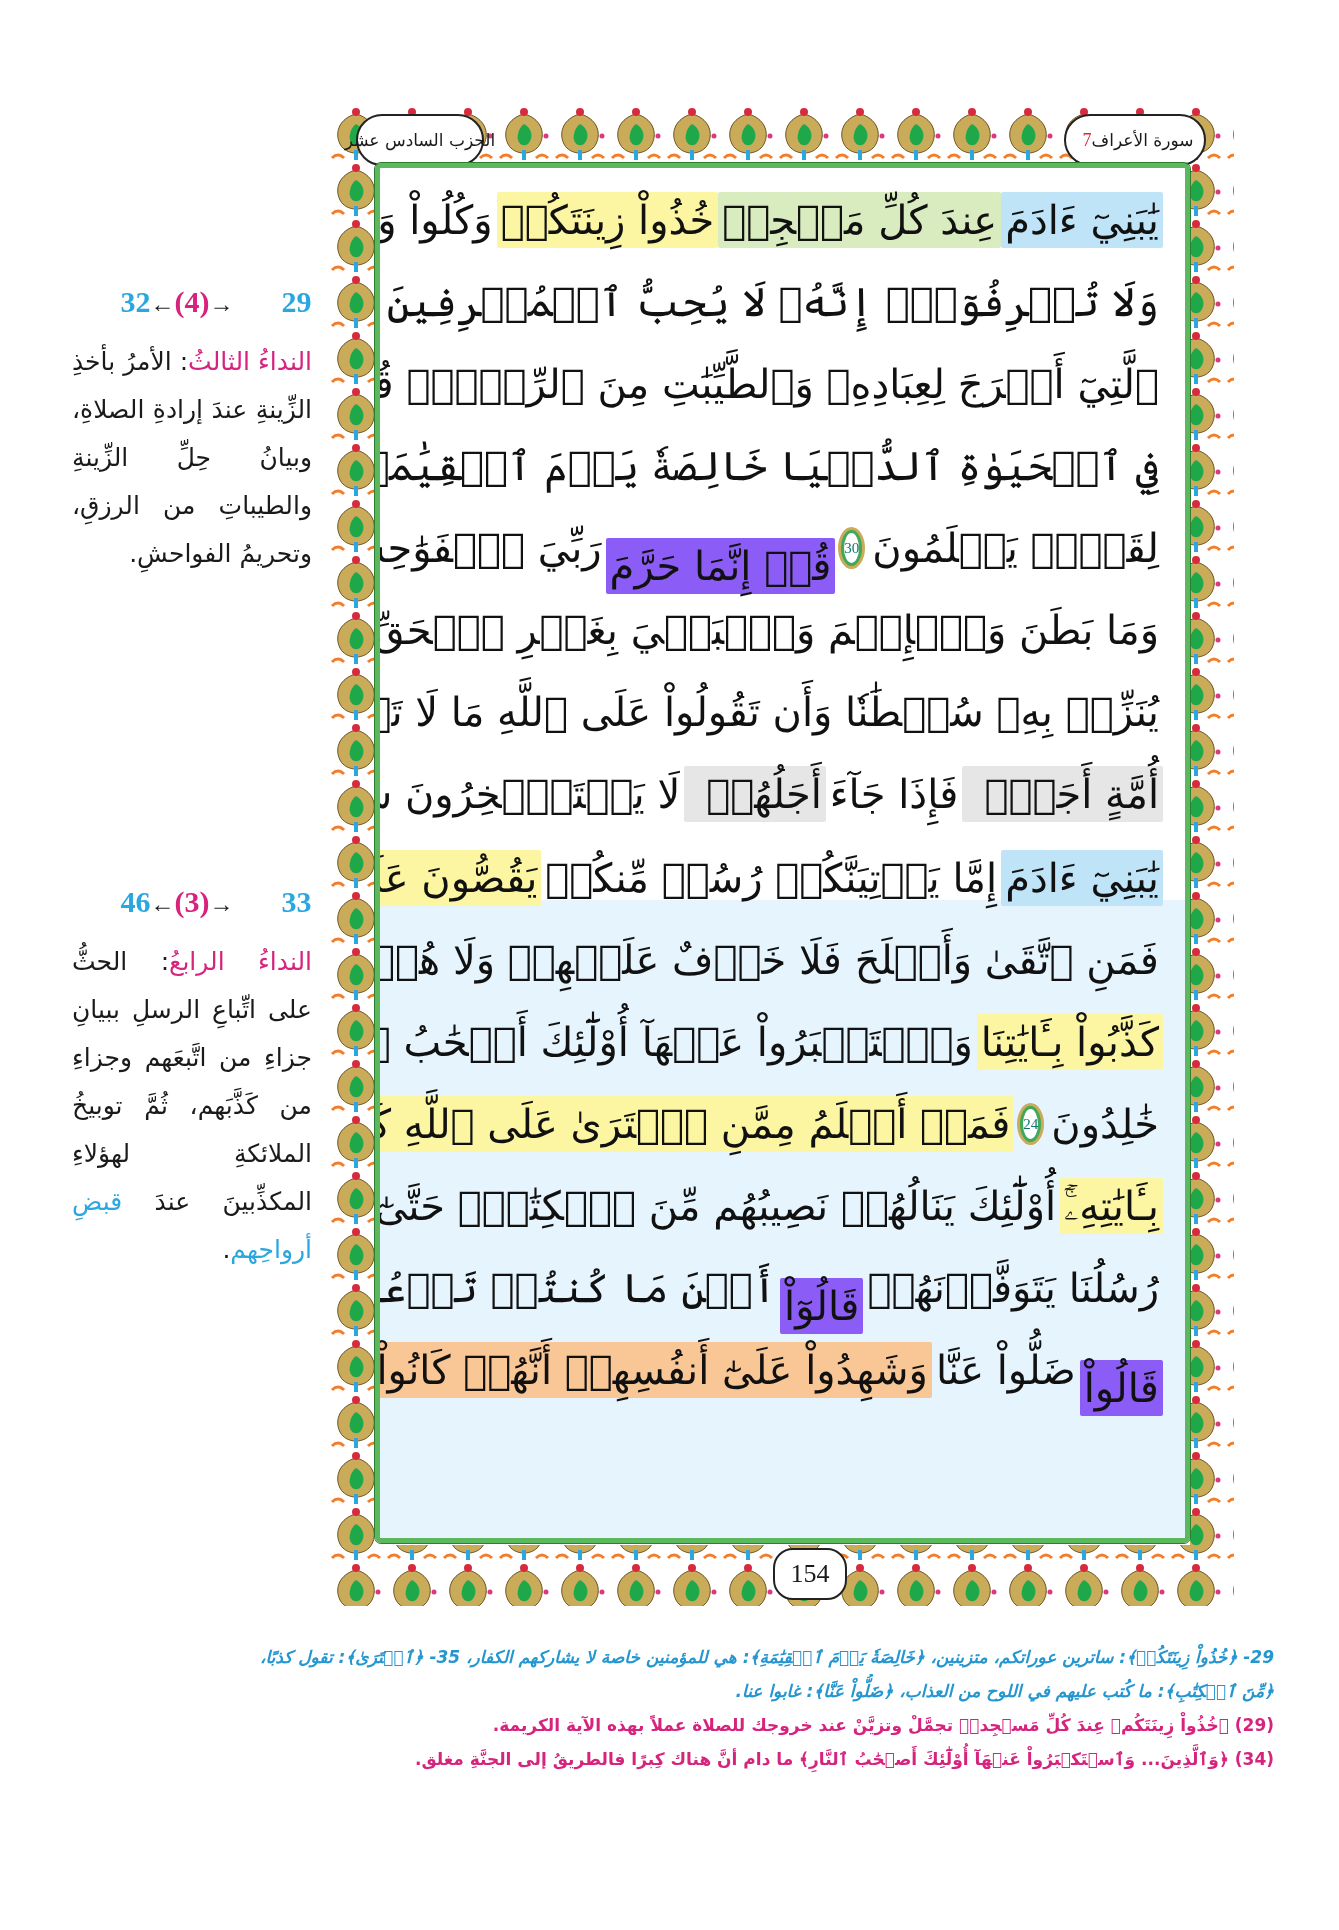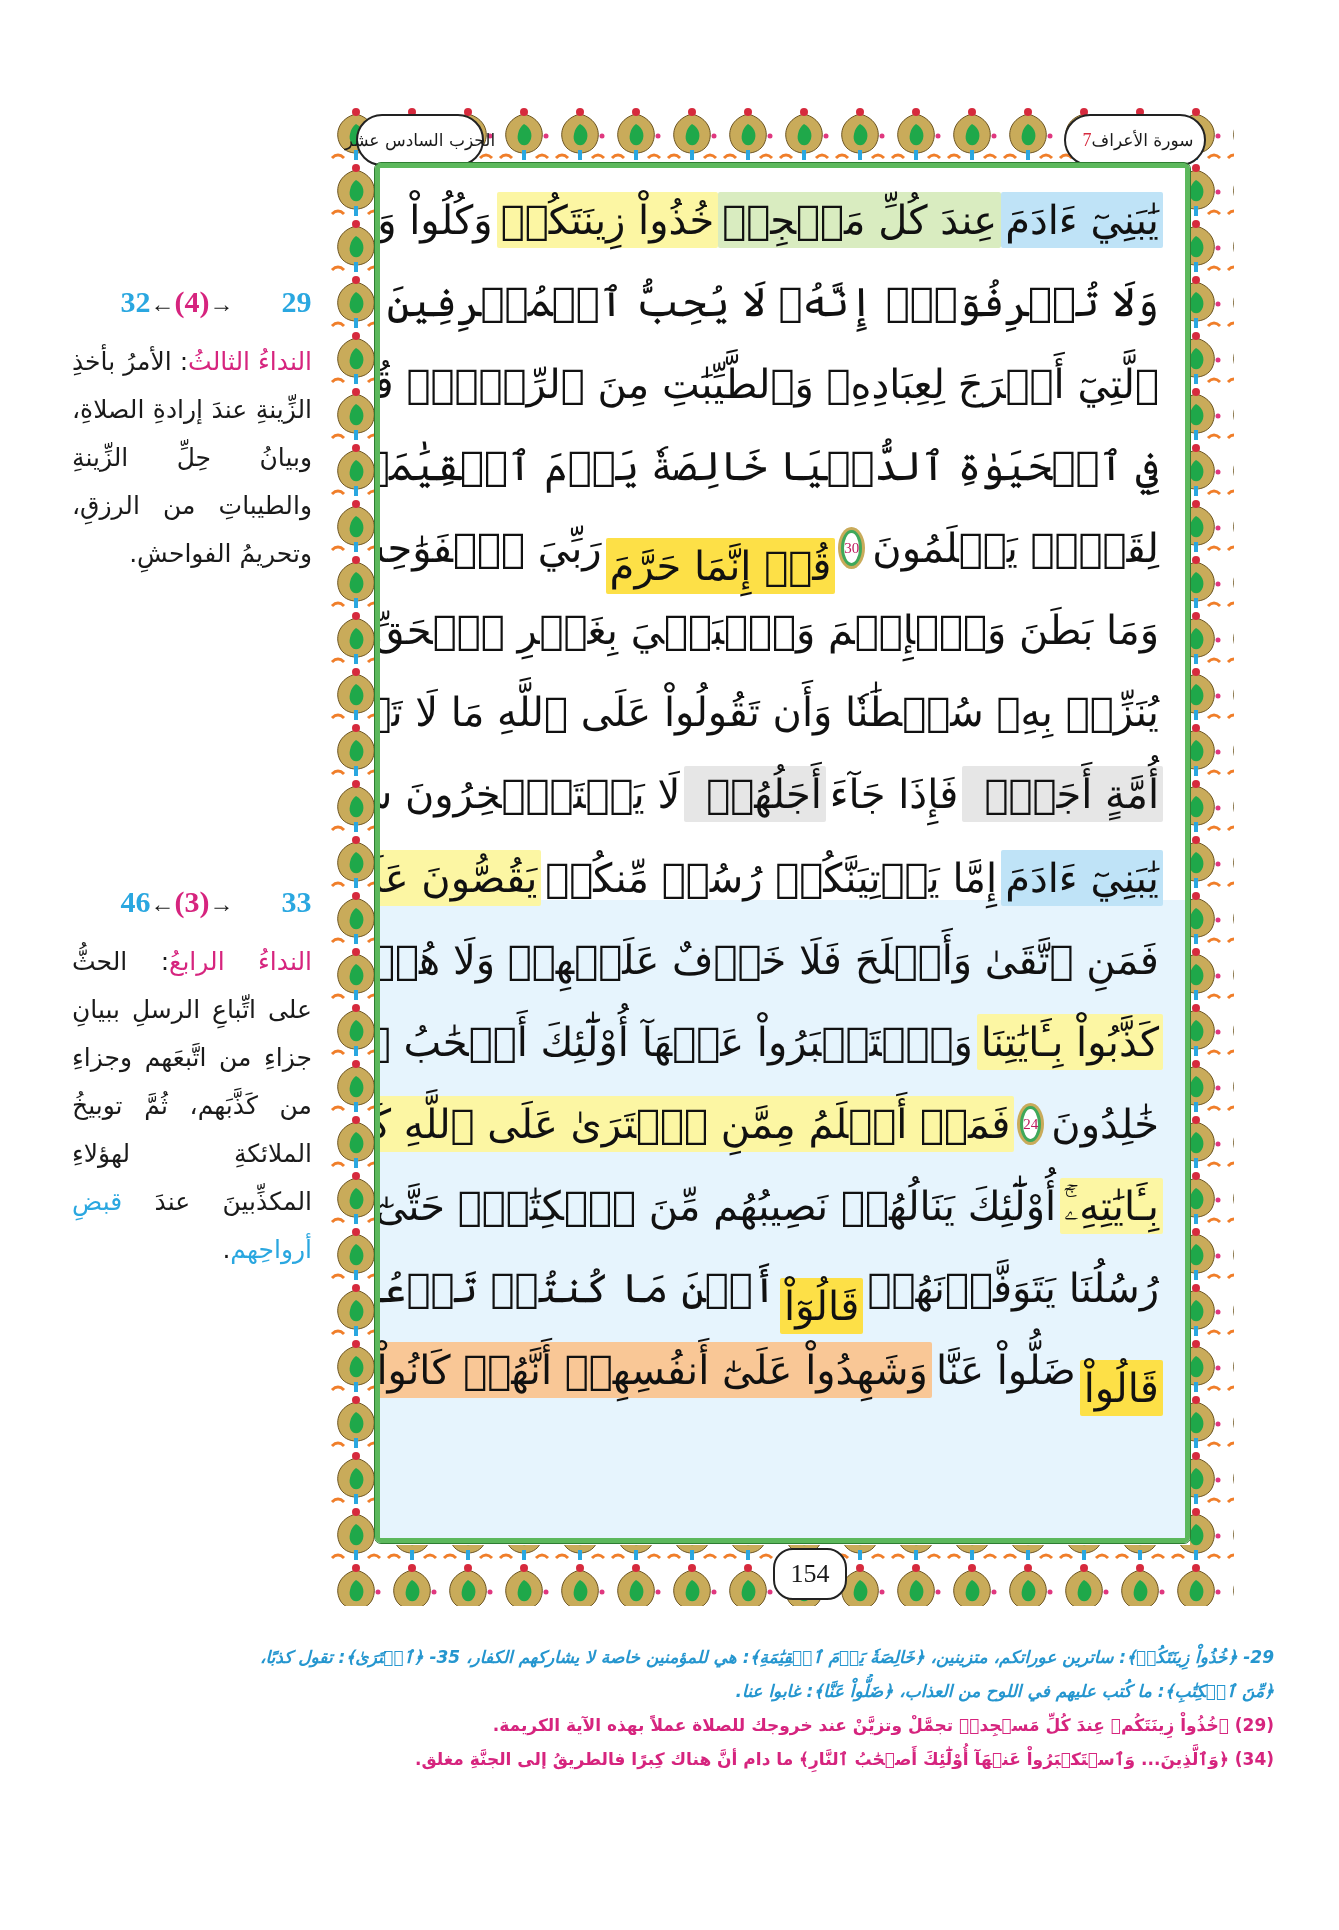--- a/index.html
+++ b/index.html
@@ -46,29 +46,29 @@
   .line {
     position: absolute; left: 22px; right: 22px; height: 84px;
     direction: rtl; display: flex; align-items: center; justify-content: space-between;
     font-family: "DejaVu Serif", serif; font-size: 40px; line-height: 1; color: #111;
     white-space: nowrap;
   }
   .seg { padding: 8px 4px; border-radius: 2px; }
   .hl-blue   { background: #bfe3f7; }
   .hl-yellow { background: #fcf6a3; }
   .hl-green  { background: #d9ecc0; }
-  .hl-pink   { background: #fde047; margin-top: 36px; }
+  .hl-pink   { background: #8b5cf6; margin-top: 36px; }
   .hl-gray   { background: #e6e6e6; padding-left: 22px; }
   .hl-orange { background: #f9c796; }
 
   .ayah-marker {
     display: inline-flex; align-items: center; justify-content: center;
     width: 36px; height: 36px; border-radius: 50%;
     background: #fff; border: 3px solid #3fa85a; box-shadow: 0 0 0 3px #c9ab5a;
-    font-family: "Liberation Serif", serif; font-size: 15px; color: #be185d; margin: 0 6px;
+    font-family: "Liberation Serif", serif; font-size: 15px; color: #0f766e; margin: 0 6px;
     direction: ltr;
   }
 
   
   .side-note {
     position: absolute; left: 72px; width: 240px; direction: rtl; text-align: justify;
     font-family: "DejaVu Sans", sans-serif; font-size: 25px; line-height: 48px; color: #1a1a1a;
   }
   .range {
     direction: ltr; text-align: center; font-family: "Liberation Serif", serif; font-weight: bold;

